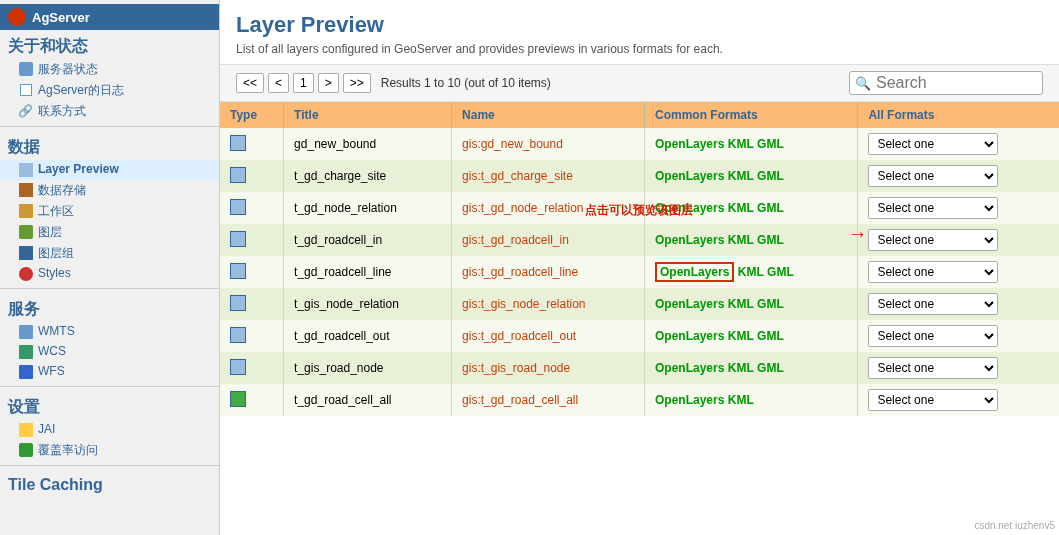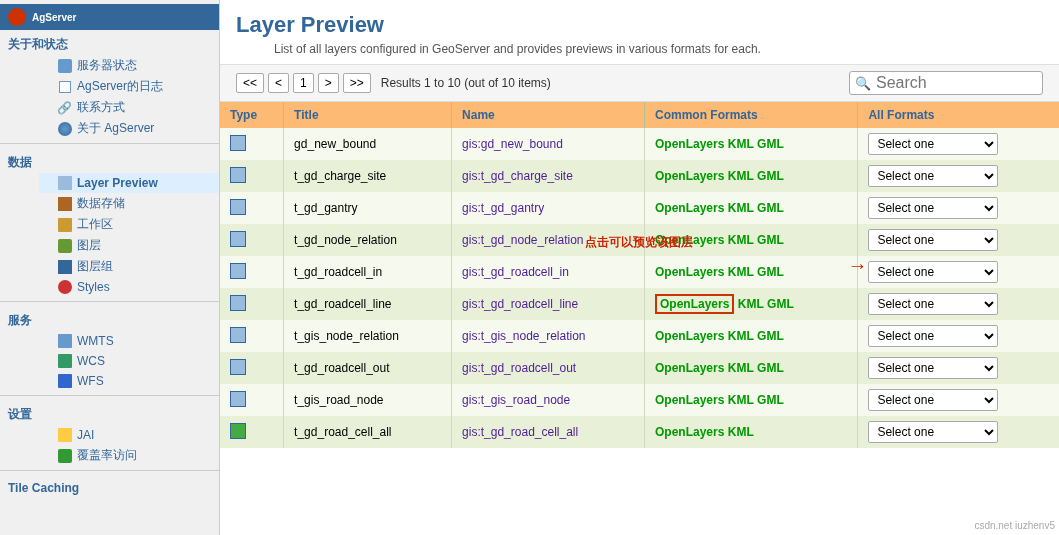--- a/index.html
+++ b/index.html
@@ -13,36 +13,35 @@
       border-right: 1px solid #ccc;
       overflow-y: auto;
       padding: 4px 0;
     }
     .sidebar-logo {
       background: #336699;
       padding: 4px 8px;
       display: flex;
       align-items: center;
     }
-    .sidebar-logo span { color: white; font-weight: bold; font-size: 10px; }
+    .sidebar-logo span { color: white; font-weight: bold; font-size: 13px; }
     .sidebar-section-title {
       color: #336699;
       font-weight: bold;
       padding: 6px 8px 2px 8px;
-      font-size: 12px;
+      font-size: 16px;
     }
     .sidebar-item {
       display: flex;
-      align-items: center;
+      align-items: flex-start;
       padding: 2px 8px 2px 18px;
       cursor: pointer;
       color: #336699;
       font-size: 12px;
       text-decoration: none;
-      margin-left: 39px;
     }
     .sidebar-item.active { font-weight: bold; color: #336699; }
     .sidebar-item .icon {
       width: 16px;
       height: 16px;
       margin-right: 4px;
       display: inline-flex;
       align-items: center;
       justify-content: center;
       flex-shrink: 0;
@@ -79,21 +78,20 @@
     }
     .page-title {
       font-size: 22px;
       color: #336699;
       font-weight: bold;
       margin-bottom: 4px;
     }
     .page-subtitle {
       color: #555;
       font-size: 12px;
-      margin-left: 38px;
     }
 
     
     .toolbar {
       display: flex;
       align-items: center;
       padding: 6px 16px;
       background: #f5f5f5;
       border-bottom: 1px solid #ddd;
       gap: 4px;
@@ -147,21 +145,21 @@
     .data-table thead th:last-child { border-right: none; }
     .data-table tbody tr:nth-child(odd) { background: #f5f9ee; }
     .data-table tbody tr:nth-child(even) { background: #e8f0d8; }
     .data-table tbody td {
       padding: 5px 10px;
       font-size: 12px;
       border-right: 1px solid #d0d8c0;
       vertical-align: middle;
     }
     .data-table tbody td:last-child { border-right: none; }
-    .link-blue { color: #4c1d95; text-decoration: none; }
+    .link-blue { color: #c2410c; text-decoration: none; }
     .link-green { color: #009900; text-decoration: none; font-weight: bold; }
     select.format-select {
       width: 130px;
       padding: 2px 4px;
       border: 1px solid #aaa;
       border-radius: 2px;
       font-size: 12px;
       background: #fff;
       cursor: pointer;
     }
@@ -193,26 +191,20 @@
   </div>
   <div class="sidebar-item">
     <span class="icon">
         <span class="icon-log"></span>
       </span>
     <span>AgServer的日志</span>
   </div>
   <div class="sidebar-item">
     <span class="icon">🔗</span>
     <span>联系方式</span>
-  </div>
-  <div class="sidebar-item">
-    <span class="icon">
-        <span class="icon-about"></span>
-      </span>
-    <span>关于 AgServer</span>
   </div>
 
   <div class="sidebar-divider"></div>
 
   <div class="sidebar-section-title">数据</div>
   <div class="sidebar-item active" style="background:#ddeeff;">
     <span class="icon">
         <span class="icon-layer"></span>
       </span>
     <span>Layer Preview</span>
@@ -331,27 +323,20 @@
         </tr>
         <tr>
           <td><span style="display: inline-block; width: 16px; height: 16px; border: 1px solid rgb(51, 102, 153); background: rgb(153, 187, 221);"></span></td>
           <td>t_gd_charge_site</td>
           <td><a href="#" class="link-blue">gis:t_gd_charge_site</a></td>
           <td style="position: relative;"><a href="#" class="link-green">OpenLayers</a> <a href="#" class="link-green">KML</a> <a href="#" class="link-green">GML</a></td>
           <td><select class="format-select"><option>Select one</option></select></td>
         </tr>
         <tr>
           <td><span style="display: inline-block; width: 16px; height: 16px; border: 1px solid rgb(51, 102, 153); background: rgb(153, 187, 221);"></span></td>
-          <td>t_gd_gantry</td>
-          <td><a href="#" class="link-blue">gis:t_gd_gantry</a></td>
-          <td style="position: relative;"><a href="#" class="link-green">OpenLayers</a> <a href="#" class="link-green">KML</a> <a href="#" class="link-green">GML</a></td>
-          <td><select class="format-select"><option>Select one</option></select></td>
-        </tr>
-        <tr>
-          <td><span style="display: inline-block; width: 16px; height: 16px; border: 1px solid rgb(51, 102, 153); background: rgb(153, 187, 221);"></span></td>
           <td>t_gd_node_relation</td>
           <td><a href="#" class="link-blue">gis:t_gd_node_relation</a></td>
           <td style="position: relative;"><a href="#" class="link-green">OpenLayers</a> <a href="#" class="link-green">KML</a> <a href="#" class="link-green">GML</a></td>
           <td><select class="format-select"><option>Select one</option></select></td>
         </tr>
         <tr style="position: relative;">
           <td><span style="display: inline-block; width: 16px; height: 16px; border: 1px solid rgb(51, 102, 153); background: rgb(153, 187, 221);"></span></td>
           <td>t_gd_roadcell_in</td>
           <td><a href="#" class="link-blue">gis:t_gd_roadcell_in</a></td>
           <td style="position: relative;"><div style="position: absolute; top: -22px; left: -60px; color: rgb(204, 34, 0); font-size: 12px; font-weight: bold; white-space: nowrap; pointer-events: none; z-index: 20;">点击可以预览该图层</div><span style="position: absolute; top: -4px; right: -10px; color: rgb(204, 34, 0); font-size: 20px; pointer-events: none;">→</span><a href="#" class="link-green">OpenLayers</a> <a href="#" class="link-green">KML</a> <a href="#" class="link-green">GML</a></td>

